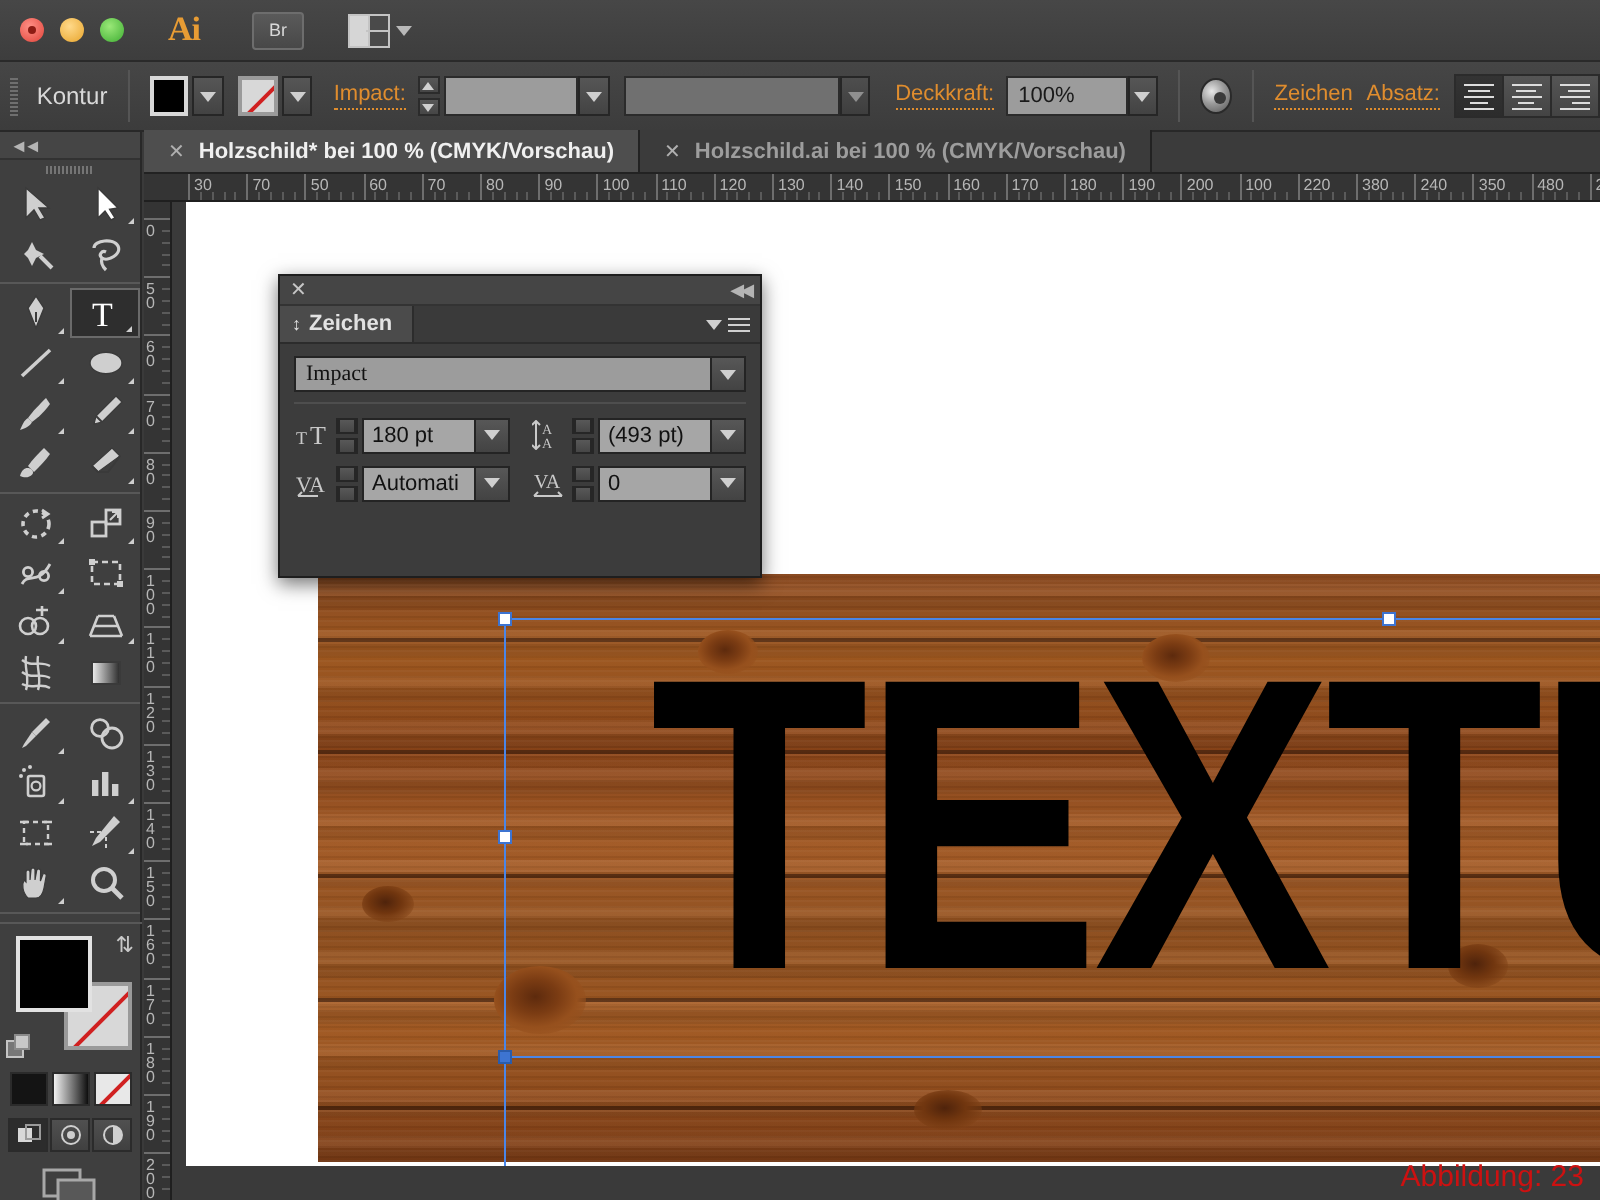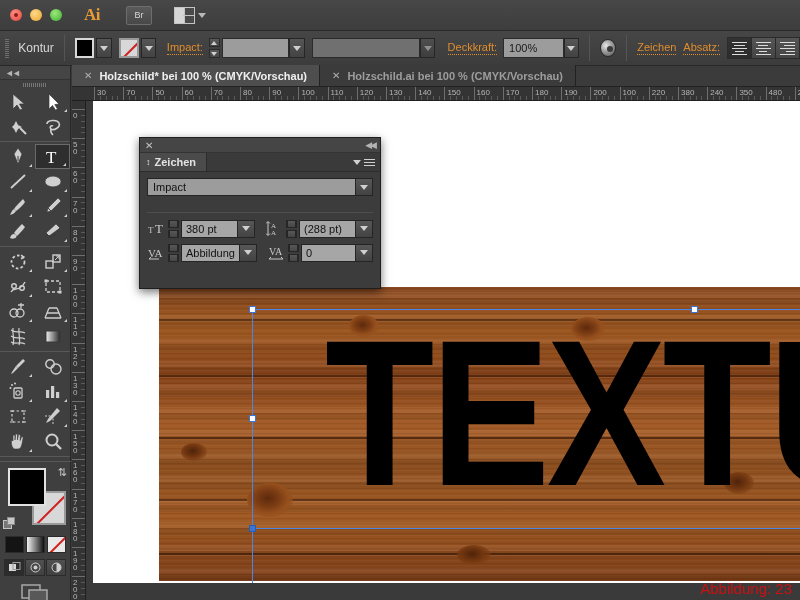--- a/index.html
+++ b/index.html
@@ -339,21 +339,21 @@
     height: 19px; background: #3a3a3a; display: flex; align-items: stretch;
     border-bottom: 1px solid #2c2c2c;
   }
   .panel-tab {
     background: #4b4b4b; display: flex; align-items: center; gap: 4px;
     padding: 0 10px 0 6px; font-size: 11px; font-weight: bold; color: #e2e2e2;
     border-right: 1px solid #2c2c2c;
   }
   .panel-menu { margin-left: auto; display: flex; align-items: center; padding-right: 5px; }
   .panel-body { padding: 6px 7px 0 7px; }
-  .p-row { display: flex; margin-bottom: 16px; }
+  .p-row { display: flex; margin-bottom: 5px; font-family: Liberation Serif, serif; }
   .p-select {
     flex: 1; height: 18px; background: #9c9c9c; border: 1px solid #242424;
     display: flex; align-items: center; padding: 0 5px; color: #111; font-size: 11px;
   }
   .p-select-btn {
     width: 17px; height: 18px; background: linear-gradient(#575757,#434343);
     border: 1px solid #242424; border-left: none;
     display: flex; align-items: center; justify-content: center;
   }
   .p-sep { height: 1px; background: #4e4e4e; margin: 4px 0 6px 0; }
@@ -1070,42 +1070,42 @@
               </svg>
           </div>
           <div class="p-spin">
               <div>
                 <div class="tri-up"></div>
               </div>
               <div>
                 <div class="tri-dn"></div>
               </div>
             </div>
-          <div class="p-inp">380 pt</div>
+          <div class="p-inp">180 pt</div>
           <div class="p-inp-btn">
               <div class="caret"></div>
             </div>
         </div>
         <div class="p-cell">
           <div class="p-ico">
             <svg width="17" height="15">
                 <text x="5" y="7" font-family="Liberation Serif, serif" font-size="7" fill="#c9c9c9">A</text>
                 <text x="5" y="14" font-family="Liberation Serif, serif" font-size="7" fill="#c9c9c9">A</text>
                 <path d="M2 1 L2 14 M0 2.5 L2 0.5 L4 2.5 M0 12.5 L2 14.5 L4 12.5" stroke="#c9c9c9" fill="none"></path>
               </svg>
           </div>
           <div class="p-spin">
               <div>
                 <div class="tri-up"></div>
               </div>
               <div>
                 <div class="tri-dn"></div>
               </div>
             </div>
-          <div class="p-inp">(288 pt)</div>
+          <div class="p-inp">(493 pt)</div>
           <div class="p-inp-btn">
               <div class="caret"></div>
             </div>
         </div>
       </div>
 
       <div class="p-duo">
         <div class="p-cell">
           <div class="p-ico">
             <svg width="17" height="15">
@@ -1114,21 +1114,21 @@
               </svg>
           </div>
           <div class="p-spin">
               <div>
                 <div class="tri-up"></div>
               </div>
               <div>
                 <div class="tri-dn"></div>
               </div>
             </div>
-          <div class="p-inp">Abbildung</div>
+          <div class="p-inp">Automati</div>
           <div class="p-inp-btn">
               <div class="caret"></div>
             </div>
         </div>
         <div class="p-cell">
           <div class="p-ico">
             <svg width="17" height="15">
                 <text x="1" y="10" font-family="Liberation Serif, serif" font-size="10" fill="#c9c9c9">VA</text>
                 <path d="M1 14 L15 14 M1 14 L3 12 M15 14 L13 12" stroke="#c9c9c9" fill="none"></path>
               </svg>

